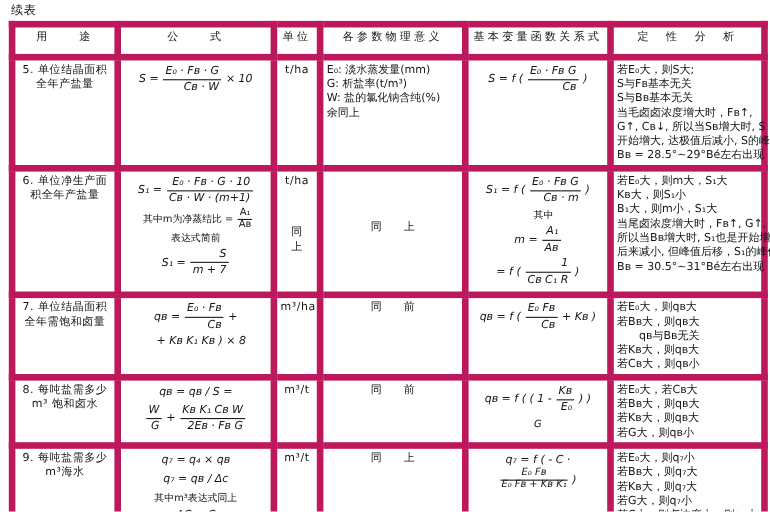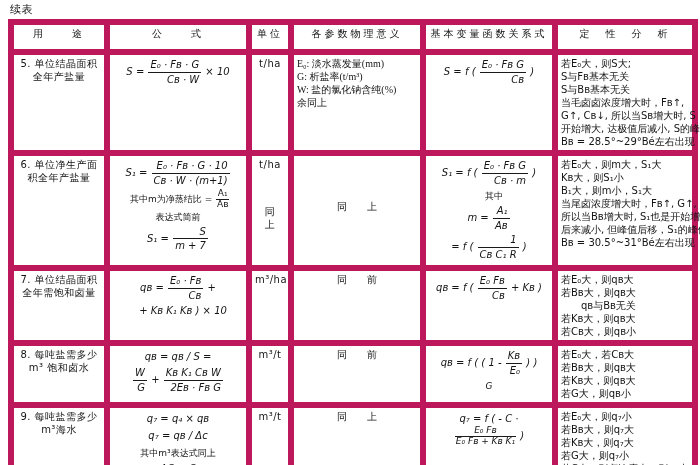--- a/index.html
+++ b/index.html
@@ -35,21 +35,21 @@
   .c-use{width:96px;}
   .c-formula{width:142px;}
   .c-unit{width:42px;}
   .c-params{width:132px;}
   .c-rel{width:132px;}
   .c-qual{width:140px;}
 
   td.use{font-size:10.5px;line-height:15px;letter-spacing:0.5px;padding:5px 4px 4px 5px;text-align:center;}
   td.formula{text-align:center;padding-top:7px;}
   td.unit{text-align:center;vertical-align:middle;font-size:10px;}
-  td.params{font-size:9.5px;line-height:14px;padding:5px 4px;font-family:Liberation Serif, serif;}
+  td.params{font-size:9.5px;line-height:14px;padding:5px 4px;}
   td.rel{text-align:center;padding-top:7px;font-size:9.5px;}
   td.qual{font-size:9.5px;line-height:14.5px;padding:5px 4px 4px 6px;}
 
   .ctr{text-align:center;}
   .mid{vertical-align:middle;}
   .eq{display:block;text-align:center;margin:2px 0 3px 0;font-size:10px;line-height:14px;}
   .eqi{font-style:italic;}
   .note{font-size:9px;line-height:13px;text-align:center;margin:2px 17px;}
   .frac{display:inline-block;vertical-align:middle;text-align:right;line-height:1.15;margin:0 1px;}
   .frac > .num{display:block;border-bottom:1px solid #1a1a1a;padding:0 2px 1px 2px;}
@@ -214,21 +214,21 @@
         </td>
         <td class="formula">
           <span class="eq eqi">
             <span>qʙ =</span>
             <span class="frac">
               <span class="num">E₀ · Fʙ</span>
               <span class="den">Cʙ</span>
             </span>
             +
           </span>
-          <span class="eq eqi indent">+ Kʙ K₁ Kʙ ) × 10</span>
+          <span class="eq eqi indent">+ Kʙ K₁ Kʙ ) × 8</span>
         </td>
         <td class="unit mid unitcell">m³/ha</td>
         <td class="params mid ctr">
           <span class="paramline">同　　前</span>
         </td>
         <td class="rel">
           <span class="eq eqi">
             <span>qʙ = f (</span>
             <span class="frac">
               <span class="num">E₀ Fʙ</span>

